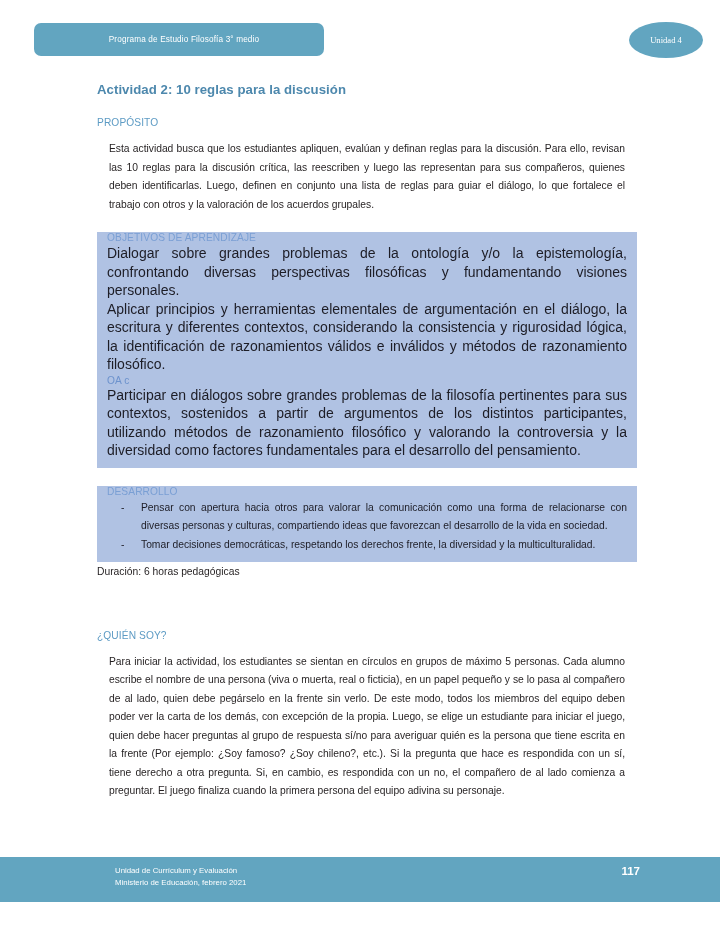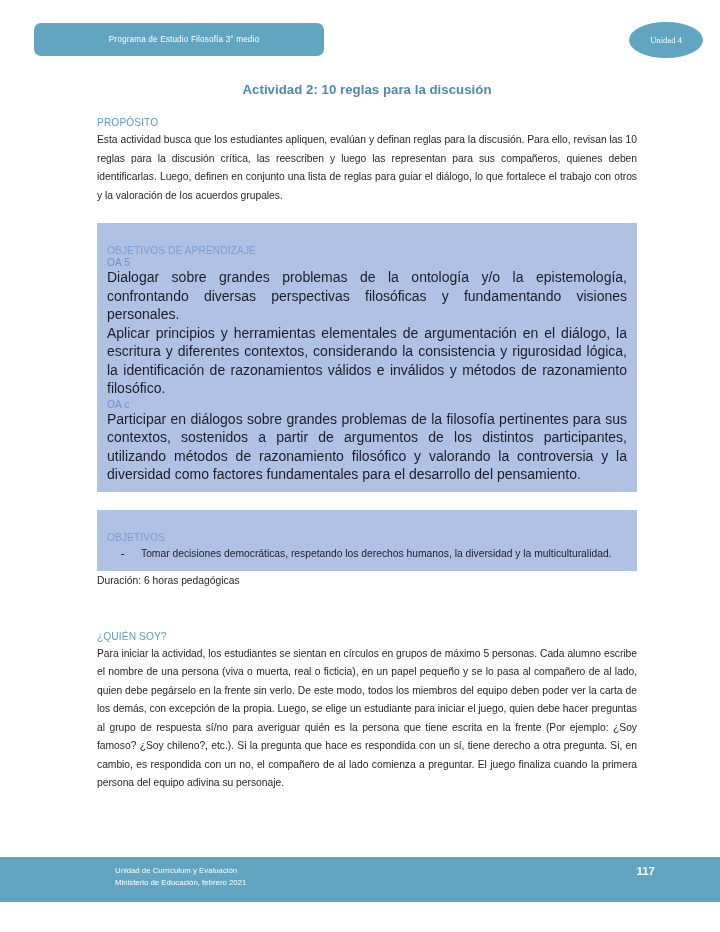--- a/index.html
+++ b/index.html
@@ -73,50 +73,49 @@
 
   
   .content {
     position: absolute;
     left: 97px;
     top: 82px;
     width: 540px;
   }
 
   .activity-title {
-    text-align: center;
     color: #4d88ad;
     font-size: 13.2px;
     font-weight: bold;
     margin: 0 0 20px 0;
     letter-spacing: 0.05px;
   }
 
   .section-heading {
     color: #5d9bc4;
     font-size: 10.2px;
-    margin: 8px 0 3px 0;
+    margin: 16px 0 3px 0;
     letter-spacing: 0.1px;
   }
 
   p.body-text,
   .body-text {
     color: #231f20;
     font-size: 10.3px;
     line-height: 18.5px;
     text-align: justify;
-    margin: 0;
+    margin: 12px;
     letter-spacing: -0.02px;
   }
 
   
   .blue-box {
     background: #b0c2e3;
     box-sizing: border-box;
-    padding: 22px 10px 8px 10px;
+    padding: 0 10px 8px 10px;
     margin-top: 18px;
   }
   .blue-box .box-heading {
     color: #7a9fd4;
     font-size: 10.2px;
     margin: 0 0 1px 0;
     letter-spacing: 0.1px;
   }
   .blue-box .oa-code {
     color: #6c92cd;
@@ -182,21 +181,21 @@
     position: absolute;
     left: 97px;
     top: 8px;
     color: #ffffff;
     font-size: 7.8px;
     line-height: 11.5px;
   }
   .footer-text span { display: block; }
   .footer-page {
     position: absolute;
-    right: 83px;
+    right: 98px;
     top: 8px;
     color: #ffffff;
     font-size: 11.5px;
     font-weight: bold;
   }
 </style>
 </head>
 <body>
 
 <div class="page">
@@ -216,43 +215,43 @@
 
     <div>
       <div class="section-heading">PROPÓSITO</div>
       <p class="body-text">Esta actividad busca que los estudiantes apliquen, evalúan y definan reglas para la discusión. Para ello, revisan las 10 reglas para la discusión crítica, las reescriben y luego las representan para sus compañeros, quienes deben identificarlas. Luego, definen en conjunto una lista de reglas para guiar el diálogo, lo que fortalece el trabajo con otros y la valoración de los acuerdos grupales.</p>
     </div>
 
     <div class="blue-box" style="background: rgb(176, 194, 227);">
       <div class="box-heading">OBJETIVOS DE APRENDIZAJE</div>
 
       <div>
-        <div class="oa-code">OA 5</div>
         <p class="oa-text">Dialogar sobre grandes problemas de la ontología y/o la epistemología, confrontando diversas perspectivas filosóficas y fundamentando visiones personales.</p>
       </div>
 
       <div>
         <p class="oa-text">Aplicar principios y herramientas elementales de argumentación en el diálogo, la escritura y diferentes contextos, considerando la consistencia y rigurosidad lógica, la identificación de razonamientos válidos e inválidos y métodos de razonamiento filosófico.</p>
       </div>
 
       <div>
         <div class="oa-code">OA c</div>
         <p class="oa-text">Participar en diálogos sobre grandes problemas de la filosofía pertinentes para sus contextos, sostenidos a partir de argumentos de los distintos participantes, utilizando métodos de razonamiento filosófico y valorando la controversia y la diversidad como factores fundamentales para el desarrollo del pensamiento.</p>
       </div>
     </div>
 
     <div class="blue-box" style="background: rgb(176, 194, 227);">
-      <div class="box-heading">OBJETIVOS</div>
+      <div class="box-heading">DESARROLLO</div>
       <ul class="attitude-list">
         <li>
           <span class="dash">-</span>
+          <span>Pensar con apertura hacia otros para valorar la comunicación como una forma de relacionarse con diversas personas y culturas, compartiendo ideas que favorezcan el desarrollo de la vida en sociedad.</span>
         </li>
         <li>
           <span class="dash">-</span>
-          <span>Tomar decisiones democráticas, respetando los derechos humanos, la diversidad y la multiculturalidad.</span>
+          <span>Tomar decisiones democráticas, respetando los derechos frente, la diversidad y la multiculturalidad.</span>
         </li>
       </ul>
     </div>
 
     <div class="duracion">Duración: 6 horas pedagógicas</div>
 
     <div class="spacer-lg"></div>
 
 
     <div class="spacer-md"></div>

